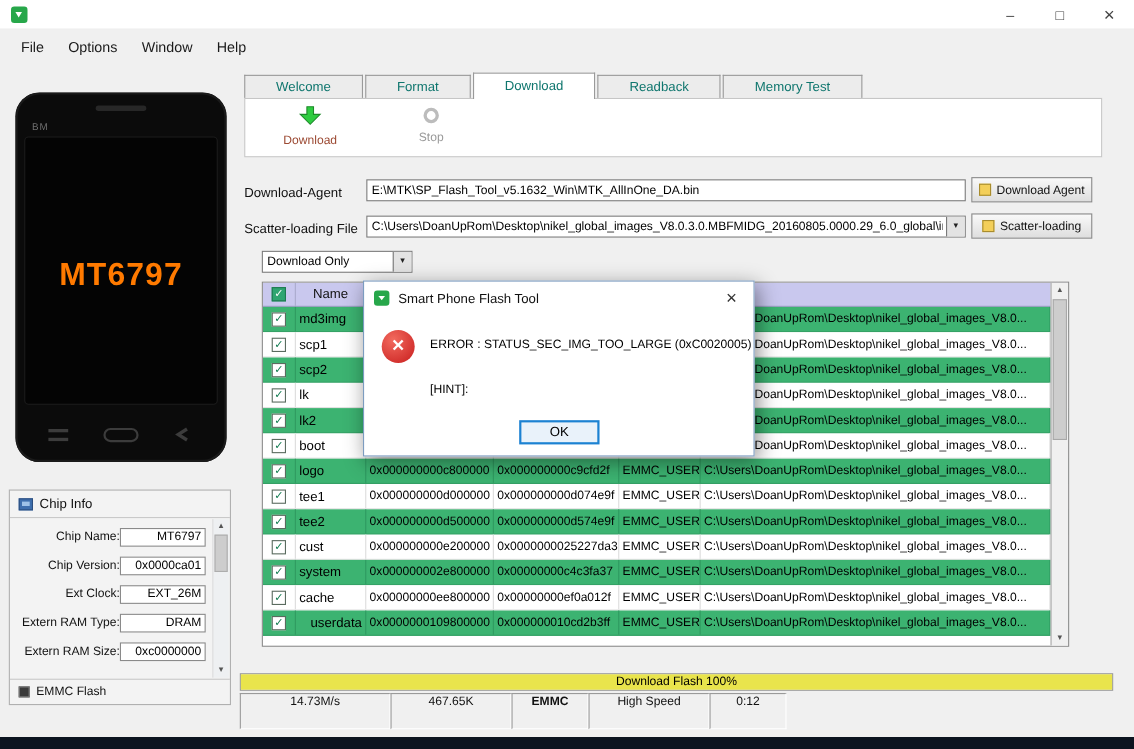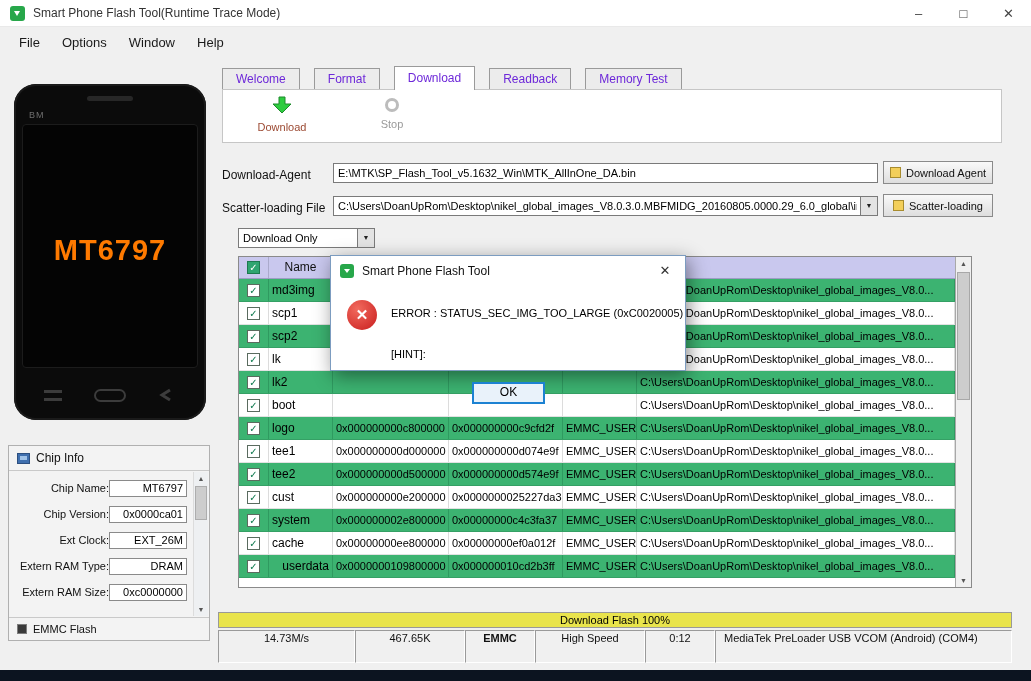--- a/index.html
+++ b/index.html
@@ -41,21 +41,21 @@
   .chip-scroll{position:absolute;right:1px;top:26px;bottom:24px;width:15px;border-left:1px solid #dcdcdc;background:#eef0f2;}
   .sarrow{position:absolute;left:0;width:14px;height:13px;font-size:7px;color:#555;text-align:center;line-height:13px;}
   .sarrow.up{top:0;}
   .sarrow.down{bottom:0;}
   .sthumb{position:absolute;left:1px;top:14px;width:12px;height:34px;background:#cdcdcd;border:1px solid #adadad;}
   .chip-foot{position:absolute;left:0;right:0;bottom:0;height:23px;border-top:1px solid #c9c9c9;display:flex;align-items:center;gap:6px;padding-left:8px;font-size:11px;color:#111;}
   .emmc-ico{width:10px;height:10px;background:#3a3a3a;border:1px solid #7d7d7d;}
 
   
   .tab-bar{position:absolute;left:222px;top:66px;height:23px;display:flex;z-index:2;}
-  .tab{height:21px;line-height:20px;padding:0 13px;font-size:12px;background:#ececec;border:1px solid #9a9a9a;border-bottom:none;margin-right:14px;color:#6d28d9;position:relative;top:2px;}
+  .tab{height:21px;line-height:20px;padding:0 28px;font-size:12px;background:#ececec;border:1px solid #9a9a9a;border-bottom:none;margin-right:2px;color:#0f766e;position:relative;top:2px;}
   .tab.active{background:#fff;height:24px;line-height:22px;top:0;z-index:3;}
   .toolbar-panel{position:absolute;left:222px;top:89px;width:780px;height:54px;background:#fff;border:1px solid #c6c6c6;}
   .tool{position:absolute;top:6px;width:84px;text-align:center;}
   .tool .lbl{font-size:11px;margin-top:2px;}
   .tool.download{left:17px;}
   .tool.download .lbl{color:#9c4a33;}
   .tool.stop{left:127px;}
   .tool.stop .lbl{color:#9a9a9a;}
   .stop-ico{display:inline-block;width:14px;height:14px;border:3px solid #bcbcbc;border-radius:50%;margin-top:2px;}
 
@@ -88,41 +88,40 @@
   
   .progress{position:absolute;left:218px;top:612px;width:794px;height:16px;border:1px solid #999;background:#f5f5f5;}
   .progress-fill{height:100%;}
   .progress-text{position:absolute;left:0;right:0;top:0;text-align:center;font-size:11px;line-height:14px;color:#000;}
   .statusbar{position:absolute;left:218px;top:630px;width:794px;height:18px;display:flex;}
   .scell{height:33px;line-height:15px;font-size:11px;text-align:center;border:1px solid;border-color:#9a9a9a #ffffff #ffffff #9a9a9a;overflow:hidden;white-space:nowrap;color:#111;}
   .scell.bold{font-weight:bold;}
   .scell.last{flex:1;text-align:left;padding-left:8px;}
 
   
-  .dialog{position:absolute;left:330px;top:255px;width:356px;height:116px;background:#fff;border:1px solid #7c9cc0;box-shadow:3px 5px 18px rgba(0,0,0,.45);z-index:10;}
+  .dialog{position:absolute;left:330px;top:255px;width:356px;height:160px;background:#fff;border:1px solid #7c9cc0;box-shadow:3px 5px 18px rgba(0,0,0,.45);z-index:10;}
   .dlg-title{height:29px;display:flex;align-items:center;}
   .dlg-ico{width:14px;height:14px;margin-left:9px;background:#27a74a;border-radius:3px;position:relative;flex:0 0 auto;}
   .dlg-ico::after{content:'';position:absolute;left:4px;top:5px;border-left:3px solid transparent;border-right:3px solid transparent;border-top:4px solid #fff;}
   .dlg-title-text{margin-left:8px;font-size:12px;color:#111;}
   .dlg-close{margin-left:auto;width:40px;text-align:center;font-size:13px;color:#333;line-height:29px;}
   .err-ico{position:absolute;left:16px;top:44px;width:30px;height:30px;border-radius:50%;background:radial-gradient(circle at 35% 30%,#f26a5e,#c81d1d);color:#fff;font-size:15px;font-weight:bold;text-align:center;line-height:30px;}
   .err-text{position:absolute;left:60px;top:51px;font-size:11px;color:#000;}
   .hint-text{position:absolute;left:60px;top:92px;font-size:11px;color:#000;}
   .ok-btn{position:absolute;left:141px;top:126px;width:73px;height:22px;background:#e9f2fa;border:2px solid #1c82d2;font-size:12px;text-align:center;line-height:17px;color:#000;}
   .darkstrip{position:absolute;left:0;bottom:0;width:1031px;height:11px;background:#0c1420;}
 </style>
 </head>
 <body>
 
 <div class="window">
   <div class="chrome">
 
     <div class="titlebar">
       <div class="app-ico"></div>
-      <span class="title-text">Smart Phone Flash Tool(Runtime Trace Mode)</span>
       <div class="win-controls">
         <div class="win-btn">–</div>
         <div class="win-btn">□</div>
         <div class="win-btn">✕</div>
       </div>
     </div>
 
     <div class="menubar">
         <span class="menu-item">File</span>
         <span class="menu-item">Options</span>
@@ -378,21 +377,20 @@
       <div class="progress-fill" style="width: 100%; background: rgb(233, 228, 76);"></div>
       <div class="progress-text">Download Flash 100%</div>
     </div>
 
     <div class="statusbar">
         <div class="scell" style="width: 137px;">14.73M/s</div>
         <div class="scell" style="width: 110px;">467.65K</div>
         <div class="scell bold" style="width: 70px;">EMMC</div>
         <div class="scell" style="width: 110px;">High Speed</div>
         <div class="scell" style="width: 70px;">0:12</div>
-        <div class="scell last">MediaTek PreLoader USB VCOM (Android) (COM4)</div>
       </div>
 
     <div class="dialog">
       <div class="dlg-title">
         <div class="dlg-ico"></div>
         <span class="dlg-title-text">Smart Phone Flash Tool</span>
         <div class="dlg-close">✕</div>
       </div>
       <div class="err-ico">✕</div>
       <div class="err-text">ERROR : STATUS_SEC_IMG_TOO_LARGE (0xC0020005)</div>

